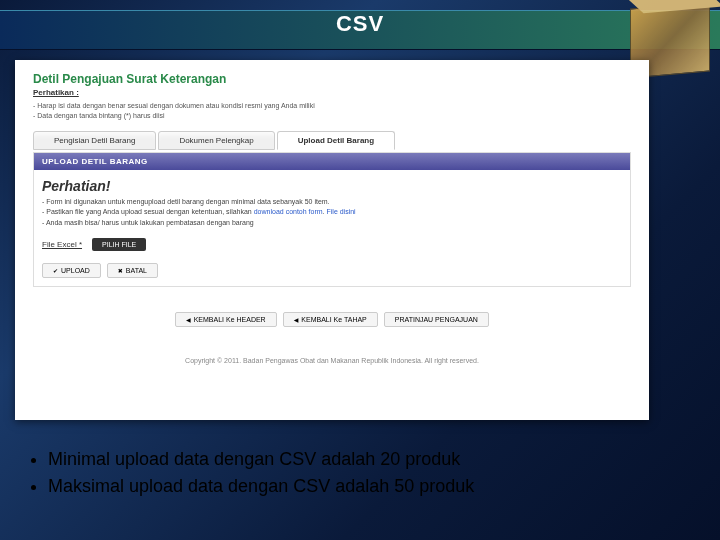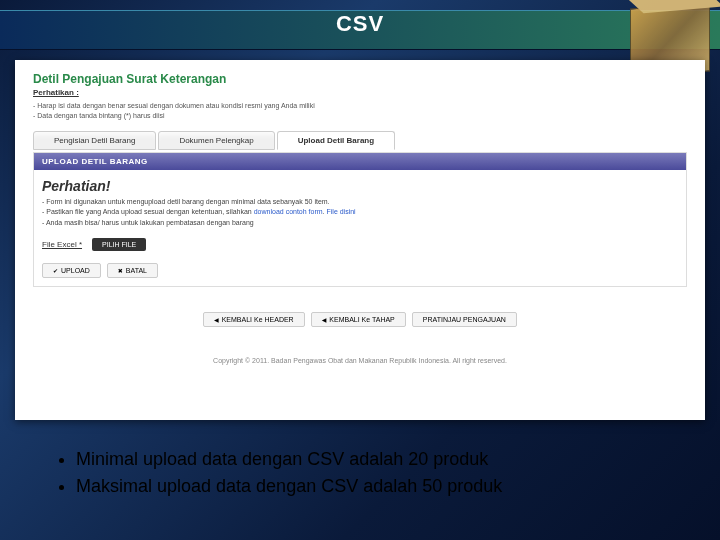--- a/index.html
+++ b/index.html
@@ -20,21 +20,21 @@
     position: absolute; right: 10px; top: 5px; width: 80px; height: 70px;
     background: linear-gradient(135deg, #d4a24a 0%, #8a6a3a 50%, #d4b46a 100%);
     transform: skewY(-5deg); opacity: 0.9;
     border: 1px solid #5a4a2a;
   }
   .cube::before {
     content: ''; position: absolute; top: -10px; left: 5px; width: 80px; height: 15px;
     background: #e4c27a; transform: skewX(45deg);
   }
   .screenshot {
-    position: absolute; top: 60px; left: 15px; width: 690px; height: 360px;
+    position: absolute; top: 60px; left: 15px; width: 634px; height: 360px;
     background: #fff; font-size: 8px; color: #333;
     box-shadow: 0 2px 8px rgba(0,0,0,0.5);
   }
   .ss-inner { padding: 12px 18px; }
   .ss-head { color: #2a8a4a; font-weight: bold; font-size: 12px; margin-bottom: 2px; }
   .ss-sub { font-weight: bold; font-size: 8px; margin-bottom: 4px; text-decoration: underline; }
   .ss-note { font-size: 7px; color: #555; line-height: 1.4; margin-bottom: 10px; }
   .tabs { display: flex; gap: 2px; margin-bottom: 2px; }
   .tab {
     padding: 4px 20px; font-size: 8px; background: #f0f0f0;
@@ -57,21 +57,21 @@
     border-radius: 2px; border: none;
   }
   .btn-light {
     background: #f5f5f5; border: 1px solid #ccc; padding: 3px 10px;
     font-size: 7px; border-radius: 2px; display: inline-flex; align-items: center; gap: 3px;
   }
   .action-row { display: flex; gap: 6px; }
   .nav-row { display: flex; justify-content: center; gap: 6px; margin-top: 25px; }
   .copyright { text-align: center; font-size: 7px; color: #888; margin-top: 30px; }
   .bullets {
-    position: absolute; bottom: 40px; left: 56px; right: 40px;
+    position: absolute; bottom: 40px; left: 28px; right: 40px;
     color: #000; font-size: 18px; line-height: 1.5; margin-top: 23px;
   }
   .bullets li { list-style: disc; margin-left: 20px; }
   .icon-x::before { content: "✖"; font-size: 6px; }
   .icon-arrow::before { content: "◀"; font-size: 6px; }
   .icon-check::before { content: "✔"; font-size: 6px; }
 </style>
 </head>
 <body>
 

